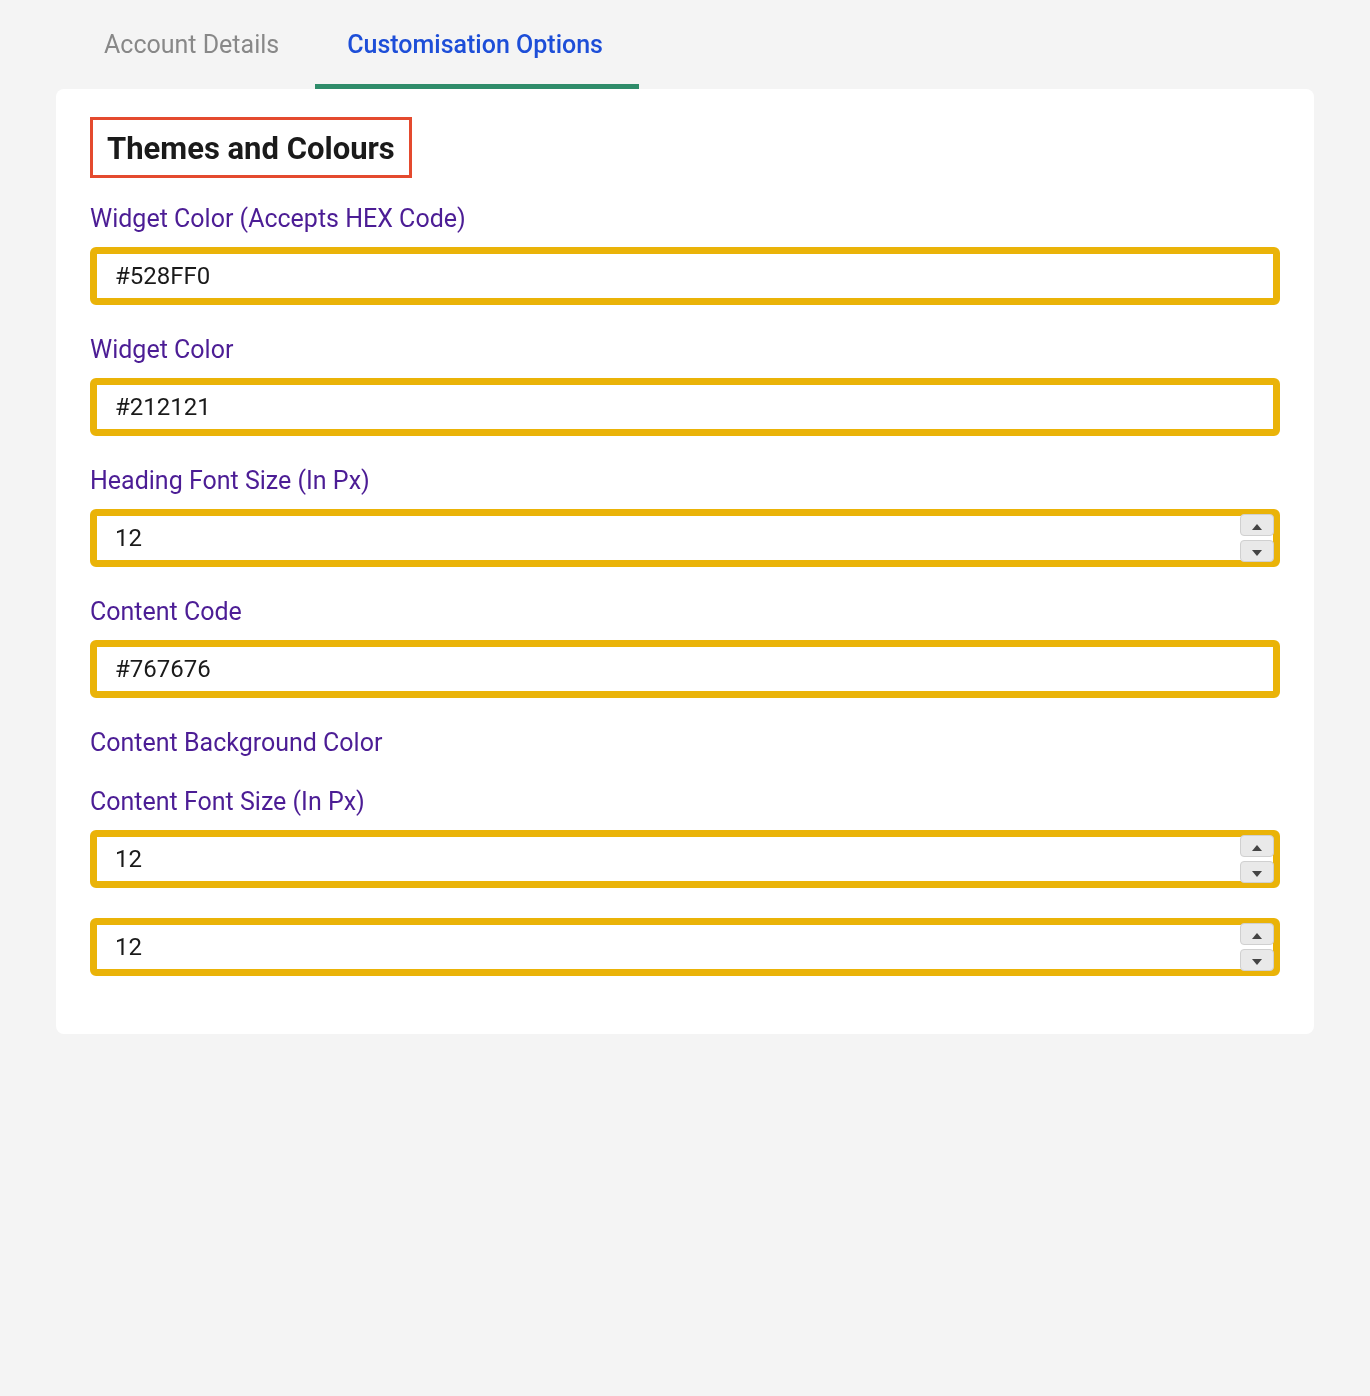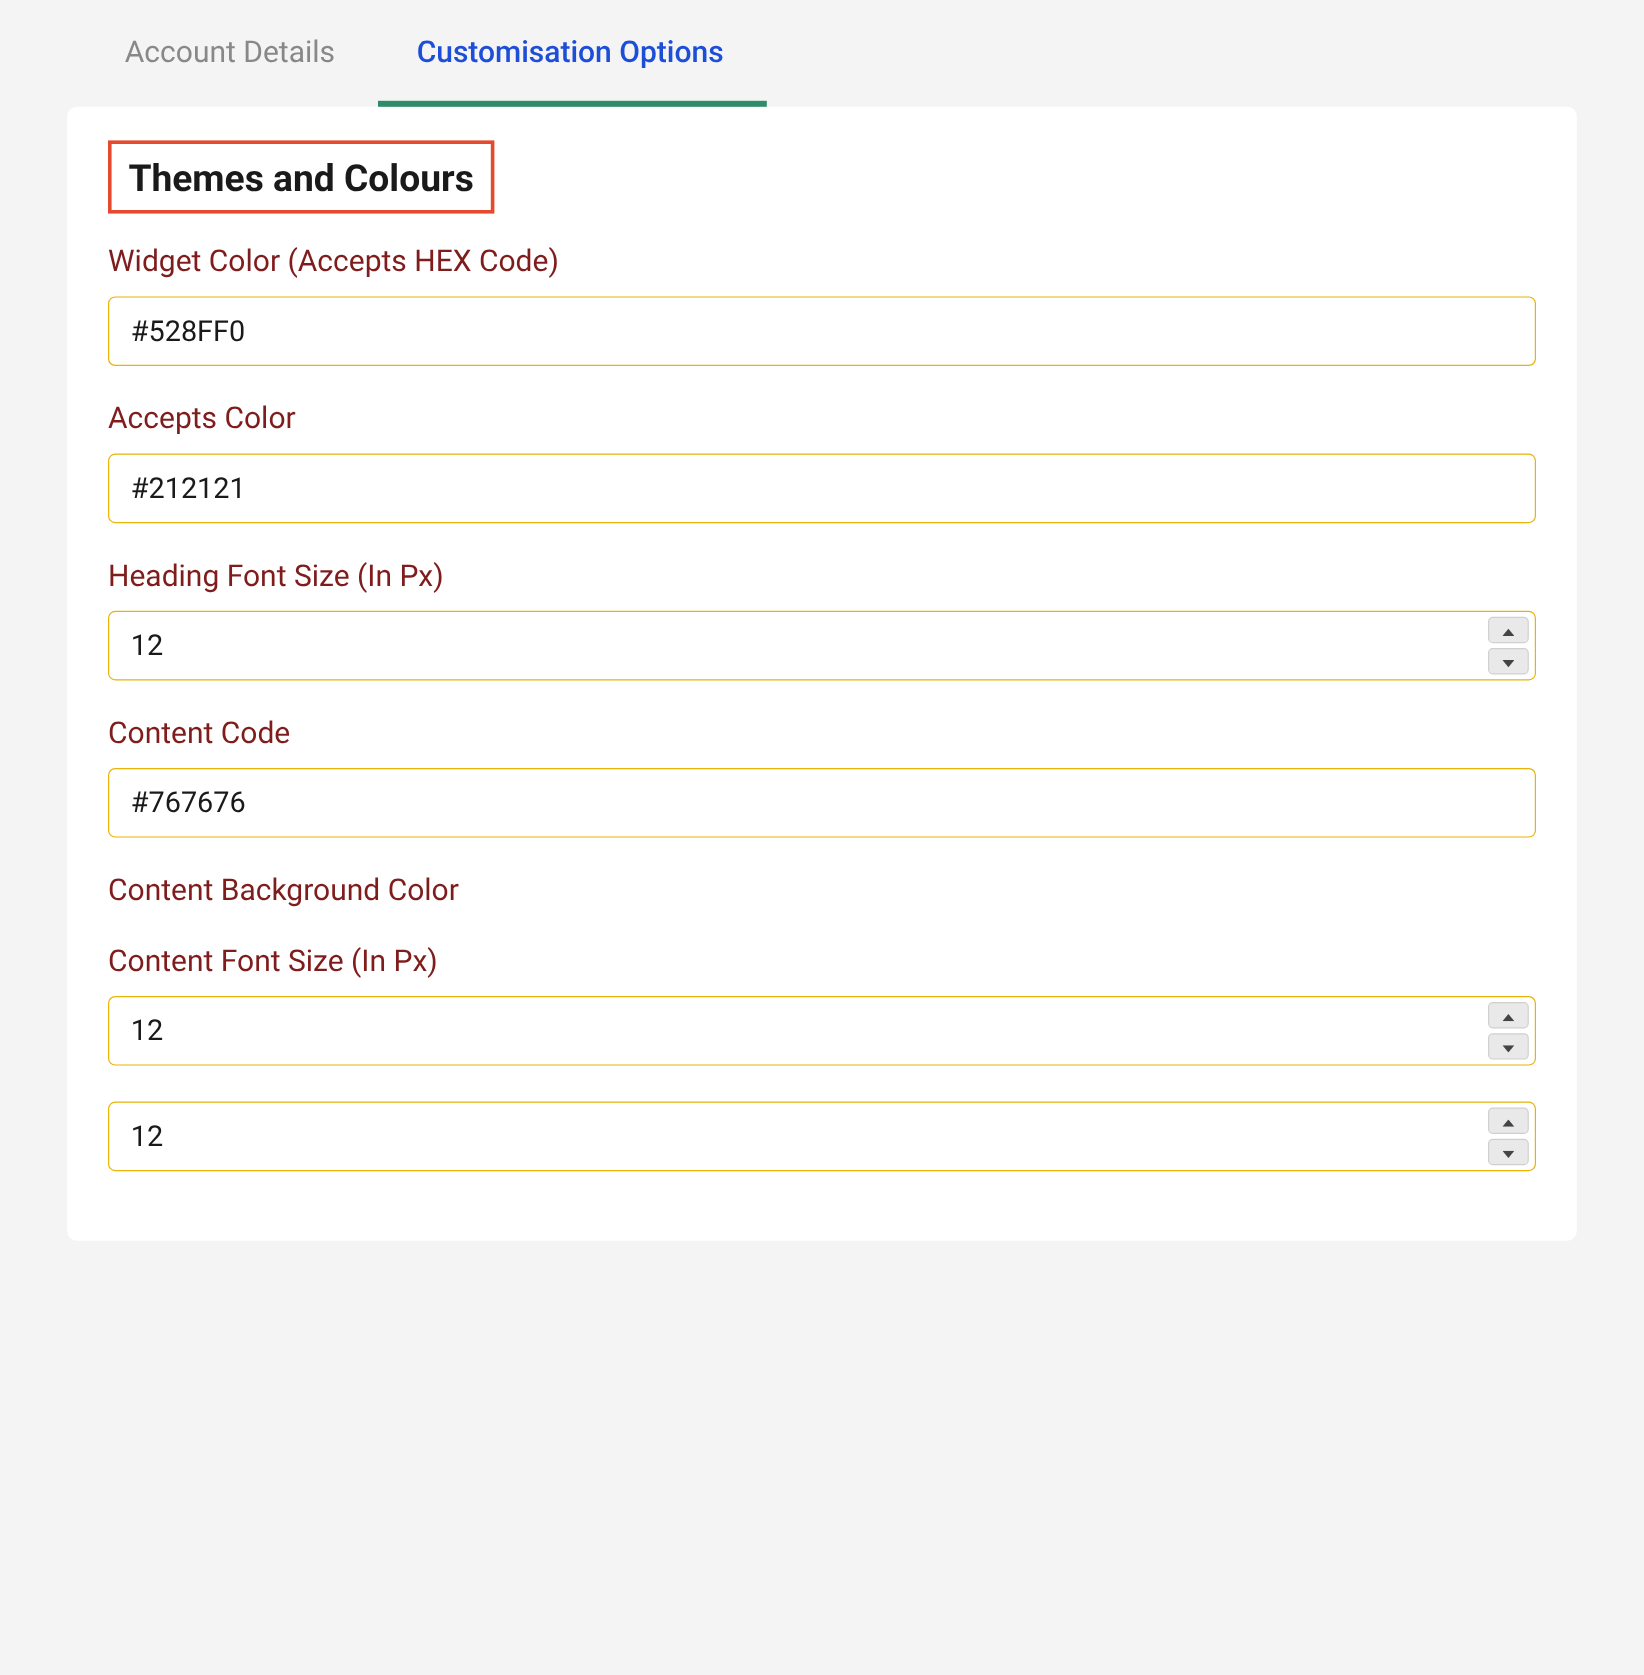--- a/index.html
+++ b/index.html
@@ -58,28 +58,28 @@
       font-size: 31px;
       font-weight: 700;
       color: #1a1a1a;
     }
     .form-group {
       margin-bottom: 30px;
     }
     .form-label {
       display: block;
       font-size: 25px;
-      color: #7f1d1d;
+      color: #4c1d95;
       margin-bottom: 14px;
       font-weight: 400;
     }
     .form-input {
       width: 100%;
       height: 58px;
-      border: 1px solid #eab308;
+      border: 7px solid #eab308;
       border-radius: 6px;
       padding: 0 18px;
       font-size: 24px;
       color: #1a1a1a;
       font-family: inherit;
       background: #fff;
     }
     .spinner-wrap {
       position: relative;
       width: 100%;
@@ -130,21 +130,21 @@
     </div>
 
     
     <div class="form-group">
       <label class="form-label">Widget Color (Accepts HEX Code)</label>
       <input type="text" class="form-input" value="#528FF0" style="">
     </div>
 
     
     <div class="form-group">
-      <label class="form-label">Accepts Color</label>
+      <label class="form-label">Widget Color</label>
       <input type="text" class="form-input" value="#212121" style="">
     </div>
 
     
     <div class="form-group">
       <label class="form-label">Heading Font Size (In Px)</label>
       <div class="spinner-wrap">
         <input type="text" class="form-input number" value="12" style="">
         <div class="spinner-buttons">
           <button class="spinner-btn">

